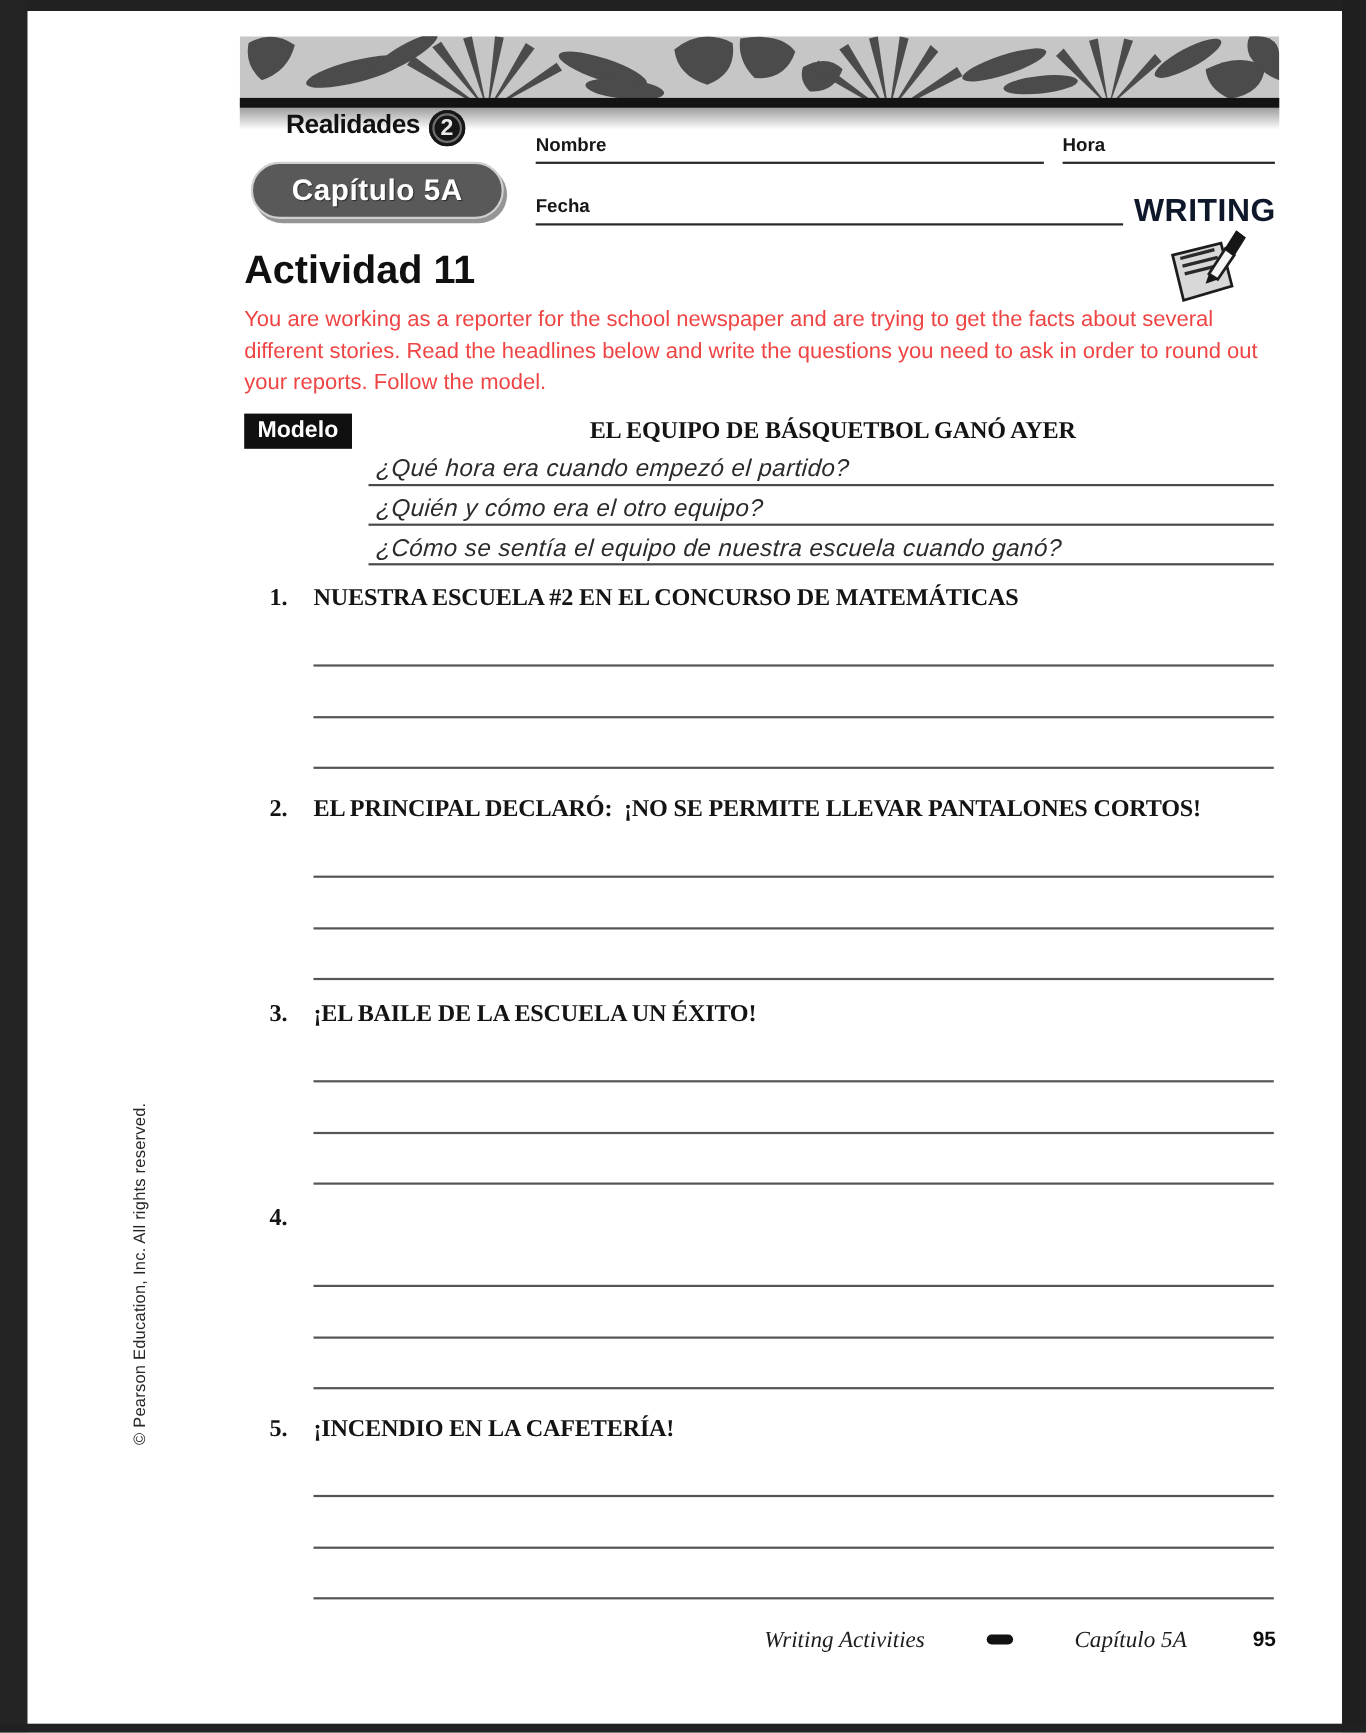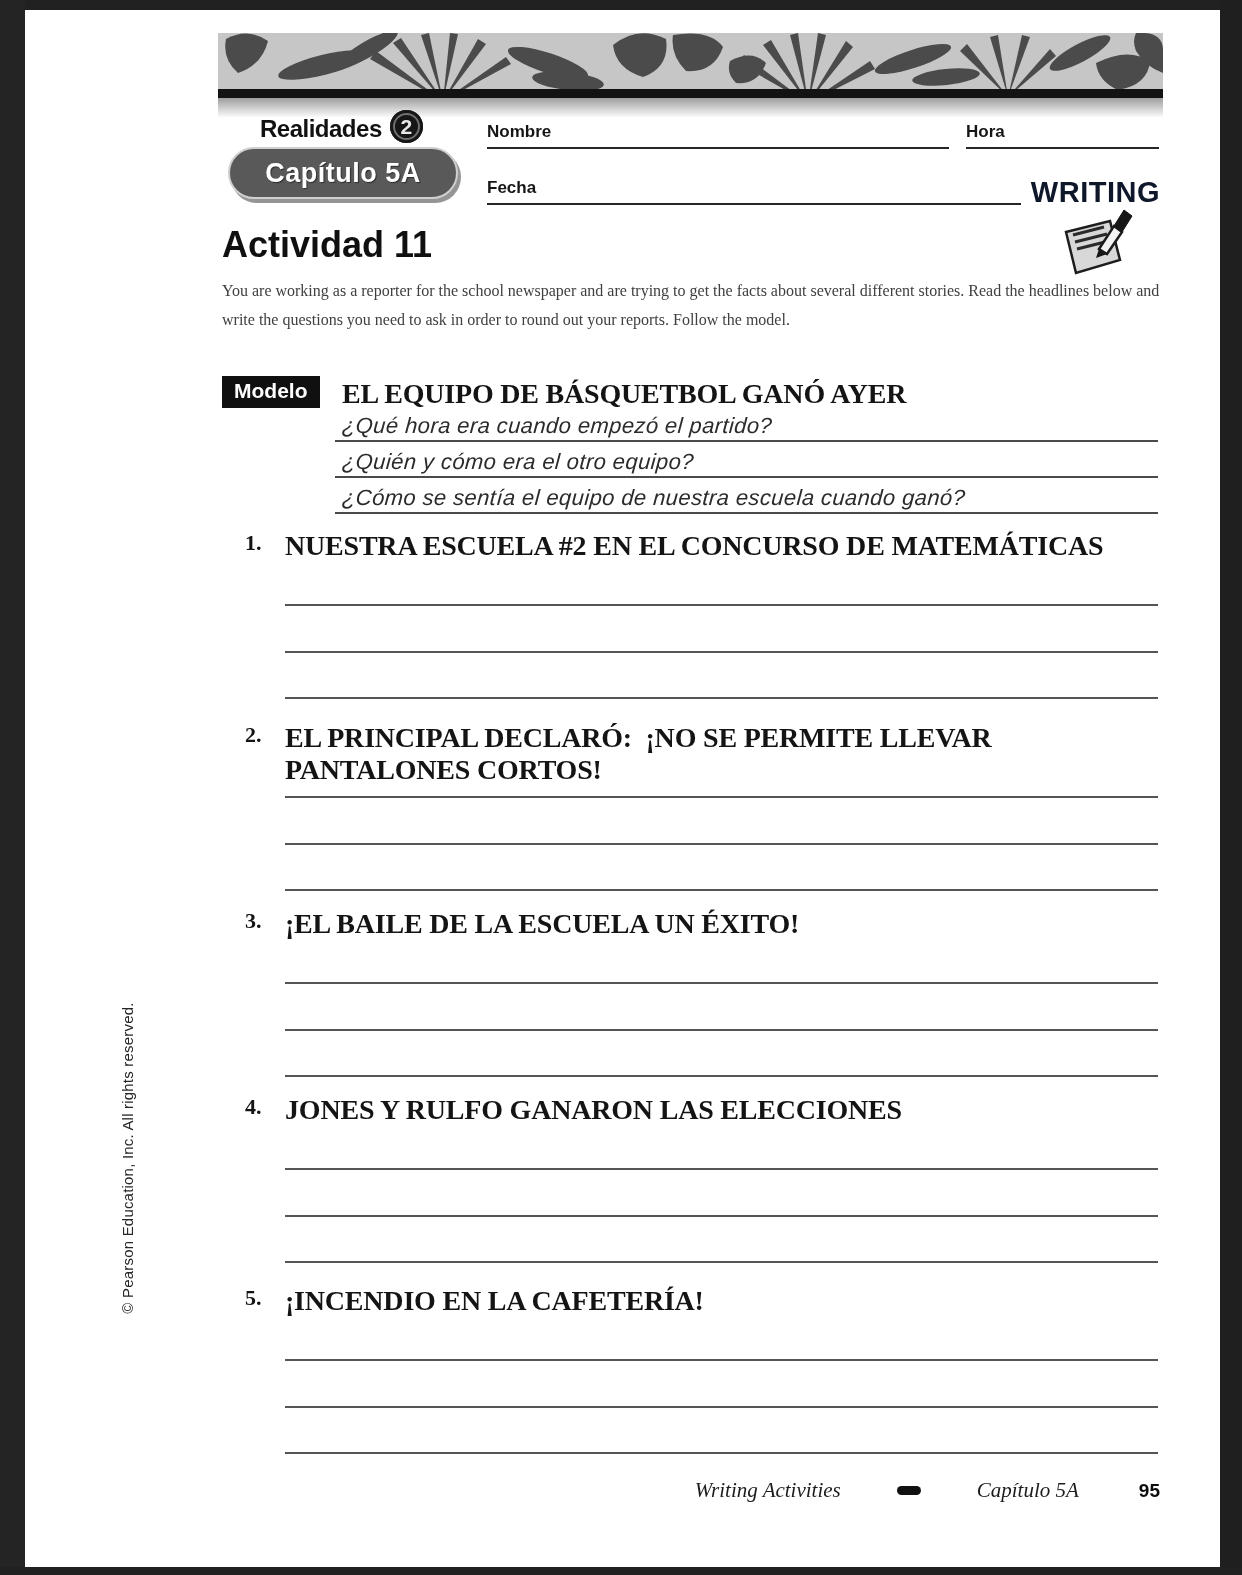--- a/index.html
+++ b/index.html
@@ -17,21 +17,21 @@
   .frame-bottom { left:0; top:1567px; width:1242px; height:8px; }
 
   
   .band { position:absolute; left:218px; top:33px; width:945px; height:57px; }
   .band svg { display:block; width:100%; height:100%; }
   .band-bar { position:absolute; left:218px; top:89px; width:945px; height:9px; background:#131313; }
   .band-shadow { position:absolute; left:218px; top:98px; width:945px; height:20px;
     background:linear-gradient(to bottom, rgba(0,0,0,0.38), rgba(0,0,0,0)); }
 
   
-  .brand { position:absolute; left:260px; top:110px; display:flex; align-items:flex-end; }
+  .brand { position:absolute; left:260px; top:100px; display:flex; align-items:flex-start; }
   .brand-name { font-weight:bold; font-size:24px; letter-spacing:-0.5px; color:#111; }
   .level-badge {
     width:33px; height:33px; margin-left:8px; border-radius:50%;
     background:#161616; color:#e8e8e8; font-weight:bold; font-size:21px;
     display:flex; align-items:center; justify-content:center;
     box-shadow: inset 0 0 0 3px #161616, inset 0 0 0 5px #6f6f6f;
   }
   .chapter-pill {
     position:absolute; left:228px; top:147px; width:230px; height:52px;
     background:#595959; border:2px solid #cfcfcf; border-radius:26px;
@@ -56,32 +56,32 @@
   .writing-title {
     position:absolute; left:1030px; top:176px; width:130px; text-align:right;
     font-weight:bold; font-size:29px; letter-spacing:0.5px; color:#0f172a;
   }
   .writing-icon { position:absolute; left:1052px; top:202px; width:84px; height:74px; }
 
   .activity-title { position:absolute; left:222px; top:224px; font-weight:bold; font-size:36px; color:#101010; }
 
   .instructions {
     position:absolute; left:222px; top:276px; width:944px;
-    font-size:16px; line-height:29px; color:#404040;font-family:Liberation Serif, serif;
+    font-size:20px; line-height:29px; color:#ef4444;
   }
 
   
   .modelo-row { position:absolute; left:222px; top:376px; }
   .modelo-box {
     position:absolute; left:0; top:0; background:#101010; color:#ffffff;
     font-weight:bold; font-size:21px; padding:3px 12px 5px 12px;
   }
   .headline-text {
-    font-family:"Liberation Serif", serif; font-weight:bold; font-size:28px;
-    color:#141414; letter-spacing:-0.2px; white-space:pre-wrap;
+    font-family:"Liberation Serif", serif; font-weight:bold; font-size:22px;
+    color:#141414; letter-spacing:-0.2px; white-space:pre-wrap;text-align:center;
   }
   .modelo-headline { position:absolute; left:120px; top:2px; width:830px; }
 
   .model-answer { position:absolute; left:335px; width:823px; height:33px; border-bottom:2px solid #4a4a4a; }
   .model-answer span {
     position:absolute; left:7px; bottom:1px;
     font-style:italic; font-size:22px; letter-spacing:0.4px; color:#2b2b2b;
     transform:skewX(-4deg);
   }
   .ma-1 { top:409px; } .ma-2 { top:445px; } .ma-3 { top:481px; }
@@ -244,21 +244,20 @@
       <span class="headline-text">¡EL BAILE DE LA ESCUELA UN ÉXITO!</span>
     </div>
     <div class="answer-line al-1"></div>
     <div class="answer-line al-2"></div>
     <div class="answer-line al-3"></div>
   </div>
 
   <div class="item" style="top:1094px;">
     <div class="item-head">
       <span class="item-number">4.</span>
-      <span class="headline-text">JONES Y RULFO GANARON LAS ELECCIONES</span>
     </div>
     <div class="answer-line al-1"></div>
     <div class="answer-line al-2"></div>
     <div class="answer-line al-3"></div>
   </div>
 
   <div class="item" style="top:1285px;">
     <div class="item-head">
       <span class="item-number">5.</span>
       <span class="headline-text">¡INCENDIO EN LA CAFETERÍA!</span>

